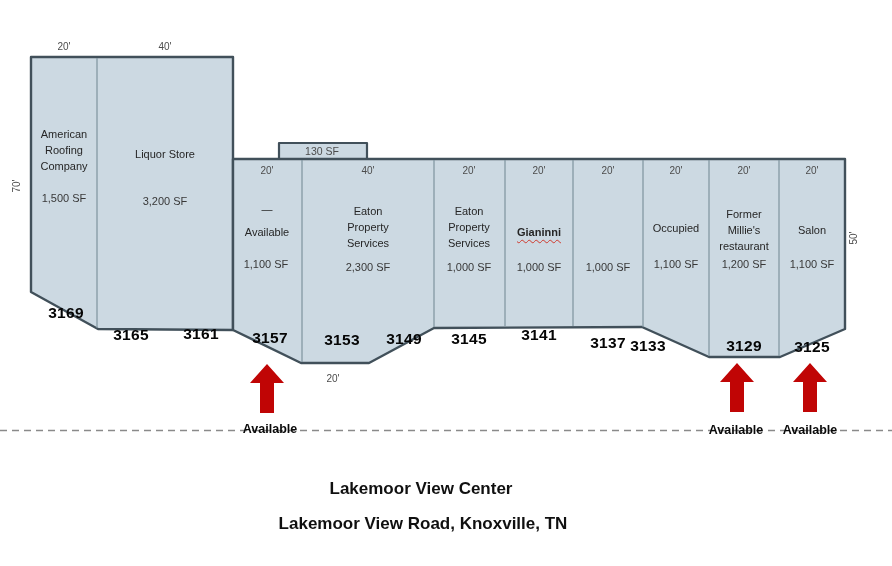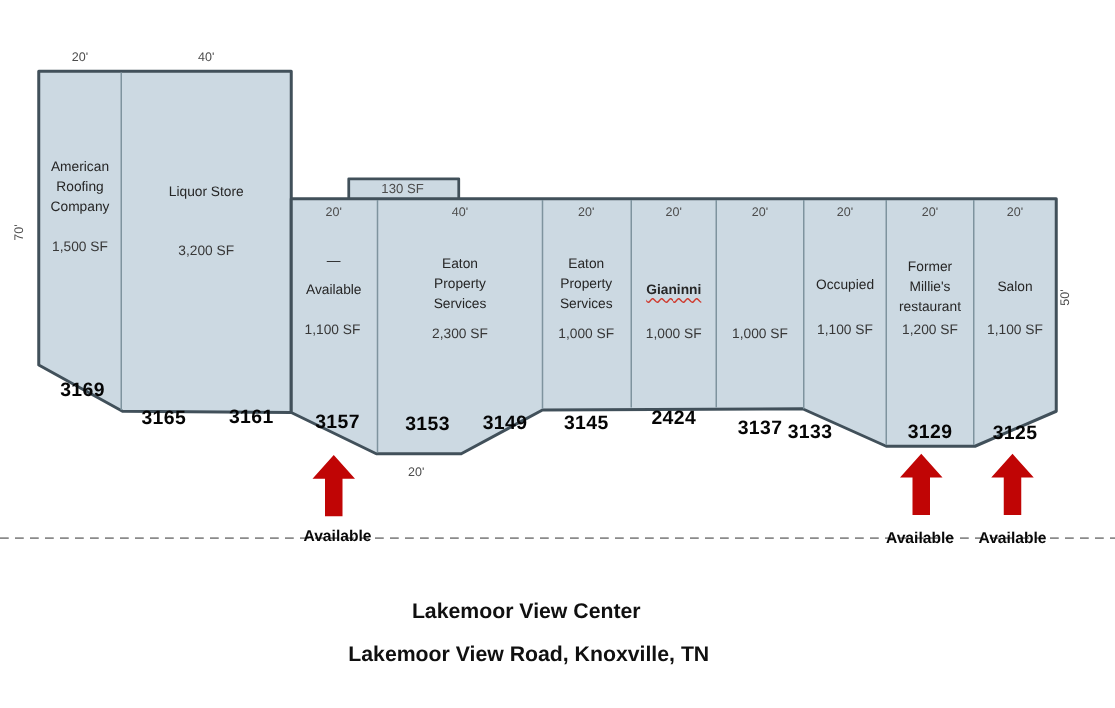--- a/index.html
+++ b/index.html
@@ -98,21 +98,21 @@
   <div class="lbl sf" style="left:744px;top:264px">1,200 SF</div>
   <div class="lbl sf" style="left:812px;top:264px">1,100 SF</div>
 
   <div class="lbl num" style="left:66px;top:281px">3169</div>
   <div class="lbl num" style="left:131px;top:303px">3165</div>
   <div class="lbl num" style="left:201px;top:302px">3161</div>
   <div class="lbl num" style="left:270px;top:306px">3157</div>
   <div class="lbl num" style="left:342px;top:308px">3153</div>
   <div class="lbl num" style="left:404px;top:307px">3149</div>
   <div class="lbl num" style="left:469px;top:307px">3145</div>
-  <div class="lbl num" style="left:539px;top:303px">2424</div>
+  <div class="lbl num" style="left:539px;top:303px">3141</div>
   <div class="lbl num" style="left:608px;top:311px">3137</div>
   <div class="lbl num" style="left:648px;top:314px">3133</div>
   <div class="lbl num" style="left:744px;top:314px">3129</div>
   <div class="lbl num" style="left:812px;top:315px">3125</div>
 
   <div class="lbl avail" style="left:270px;top:429px">Available</div>
   <div class="lbl avail" style="left:736px;top:430px">Available</div>
   <div class="lbl avail" style="left:810px;top:430px">Available</div>
 
   <div class="lbl ttl" style="left:423px;top:524px">Lakemoor View Road, Knoxville, TN</div>

